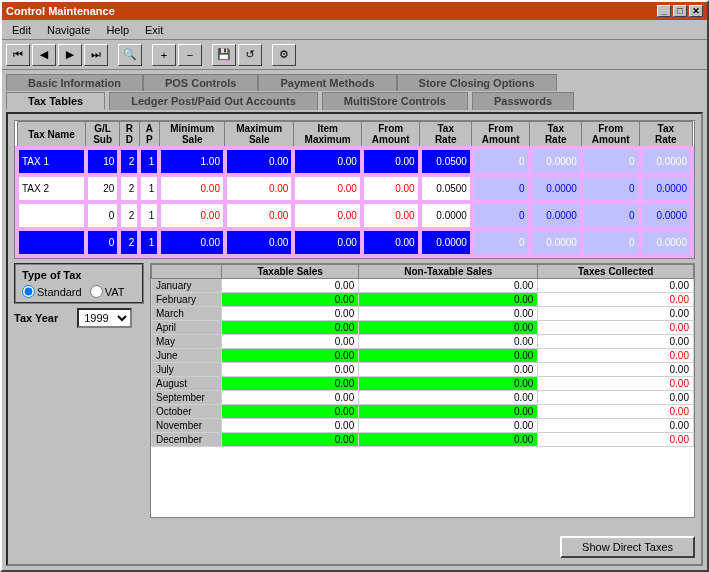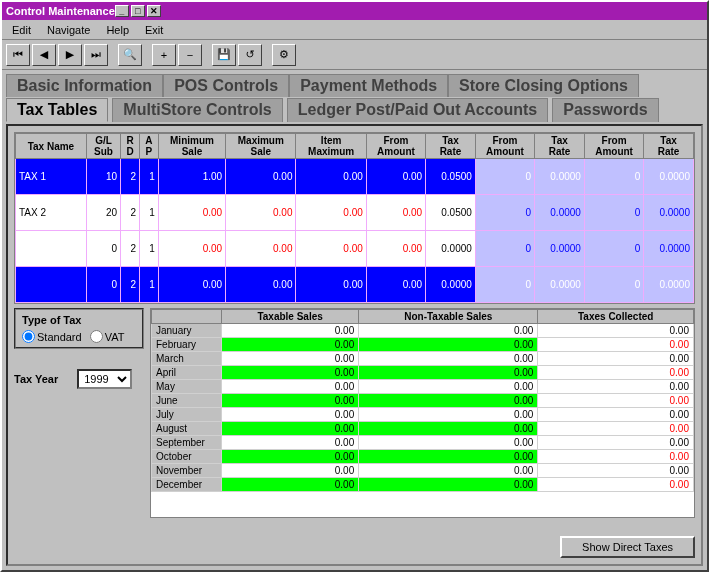--- a/index.html
+++ b/index.html
@@ -15,26 +15,26 @@
       width: 709px;
       height: 572px;
       background: #c0c0c0;
       border: 2px solid #ffffff;
       border-right-color: #404040;
       border-bottom-color: #404040;
       display: flex;
       flex-direction: column;
     }
     .title-bar {
-      background: #a21caf;
+      background: #c2410c;
       color: white;
       height: 18px;
       display: flex;
       align-items: center;
-      justify-content: flex-start;
+      justify-content: space-between;
       padding: 0 4px;
       font-weight: bold;
       font-size: 11px;
       flex-shrink: 0;
     }
     .title-bar-buttons {
       display: flex;
       gap: 2px;
     }
     .title-bar-btn {
@@ -108,23 +108,23 @@
     .tabs-row2 {
       display: flex;
       gap: 4px;
       flex-shrink: 0;
       margin-top: -1px;
     }
     .tab {
       background: #c0c0c0;
       border: 1px solid #808080;
       border-bottom: none;
-      padding: 2px 10px;
+      padding: 2px 21px;
       cursor: pointer;
-      font-size: 16px;
+      font-size: 11px;
       font-weight: bold;
       position: relative;
     }
     .tab.active {
       background: #c0c0c0;
       border-color: #808080;
       z-index: 2;
       border-bottom: 1px solid #c0c0c0;
     }
     .tab:not(.active) {
@@ -154,22 +154,22 @@
     }
     table.tax-table th {
       background: #c0c0c0;
       border: 1px solid #808080;
       padding: 1px 3px;
       text-align: center;
       font-weight: bold;
       font-size: 10px;
     }
     table.tax-table td {
-      border: 1px solid #f0abfc;
-      padding: 12px 3px;
+      border: 4px solid #f0abfc;
+      padding: 6px 3px;
       text-align: right;
       font-size: 10px;
     }
     table.tax-table td.name-cell {
       text-align: left;
     }
     .row-highlight {
       background: #0000ff;
       color: white;
     }
@@ -189,21 +189,21 @@
     
     .bottom-section {
       display: flex;
       gap: 6px;
       flex: 1;
       overflow: hidden;
     }
     .left-panel {
       display: flex;
       flex-direction: column;
-      gap: 20px;
+      gap: 4px;
       width: 130px;
       flex-shrink: 0;
     }
     .type-of-tax-box {
       border: 2px groove #808080;
       padding: 4px 6px;
       background: #c0c0c0;
     }
     .type-of-tax-box .legend {
       font-size: 11px;
@@ -332,22 +332,22 @@
 
     <div class="tabs-row1">
       <div class="tab">Basic Information</div>
       <div class="tab">POS Controls</div>
       <div class="tab">Payment Methods</div>
       <div class="tab">Store Closing Options</div>
     </div>
 
     <div class="tabs-row2">
       <div class="tab active">Tax Tables</div>
+      <div class="tab">Ledger Post/Paid Out Accounts</div>
       <div class="tab">MultiStore Controls</div>
-      <div class="tab">Ledger Post/Paid Out Accounts</div>
       <div class="tab">Passwords</div>
     </div>
 
     <div class="main-panel">
 
       <div class="tax-table-container">
         <table class="tax-table">
           <thead>
             <tr>
               <th>Tax Name</th>

